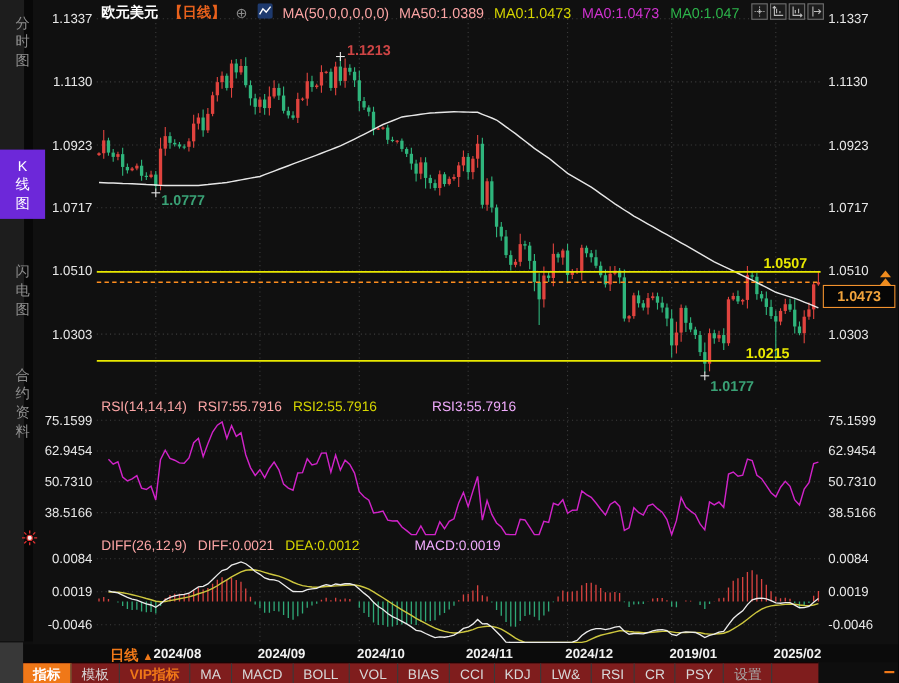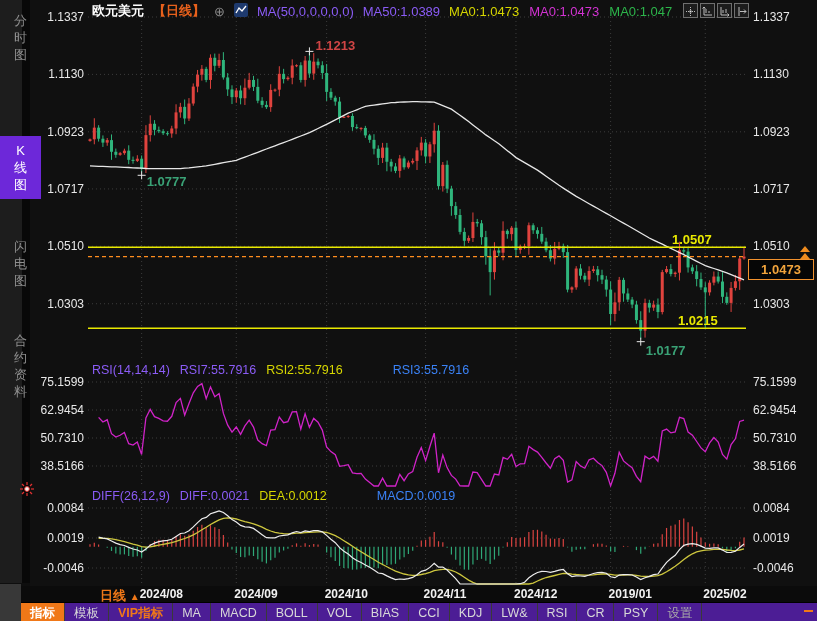--- a/index.html
+++ b/index.html
@@ -18,38 +18,38 @@
   .axis-lab{position:absolute;font-size:12px;color:#e8e8e8;line-height:14px;}
   .axis-lab.l{width:50px;text-align:right;}
   .hdr{position:absolute;left:62px;top:2px;font-size:13px;color:#e8e8e8;white-space:nowrap;}
   .hdr span{margin-right:9px;vertical-align:middle;}
   .sym{color:#ffffff;font-weight:bold;}
   .per{color:#e8611c;font-weight:bold;}
   .plus{color:#8a8a8a;margin-right:6px;}
   .miniic{display:inline-block;vertical-align:-3px;margin-right:5px;}
   .subhdr{position:absolute;font-size:12.5px;white-space:nowrap;color:#e8e8e8;}
   .subhdr span{margin-right:10px;}
-  .yel{color:#d6d600;} .mag{color:#3b82f6;padding-left:40px;} .wht{color:#8b5cf6;}
+  .yel{color:#d6d600;} .mag{color:#f0abfc;padding-left:40px;} .wht{color:#fca5a5;}
   .ann{position:absolute;font-size:13px;font-weight:bold;white-space:nowrap;}
   
   #tr-icons{position:absolute;left:683px;top:3px;display:flex;gap:2px;}
   .icbtn{width:13px;height:13px;background:#1c1c1c;border:1px solid #6f6f6f;cursor:pointer;}
   
   #ptag{position:absolute;left:748px;top:259px;width:64px;height:19px;background:#060606;
         border:1px solid #f2922e;color:#f2a43c;font-size:13px;font-weight:bold;
         text-align:center;line-height:19px;z-index:6;}
   #pmarker{position:absolute;left:800px;top:246px;z-index:6;}
   #pmarker .tri{width:0;height:0;border-left:5px solid transparent;border-right:5px solid transparent;
         border-bottom:6px solid #f08c1e;margin-bottom:1px;}
   
   #xrow{position:absolute;left:0;top:586px;width:817px;height:16px;background:#0b0b0b;z-index:4;}
   #period-lab{position:absolute;left:100px;top:1px;color:#f07818;font-weight:bold;font-size:13px;cursor:pointer;}
   .mon{position:absolute;top:1px;color:#f2f2f2;font-weight:bold;font-size:12px;white-space:nowrap;}
   
-  #toolbar{position:absolute;left:0;top:602px;width:817px;height:19px;background:#4c1d95;
+  #toolbar{position:absolute;left:0;top:602px;width:744px;height:19px;background:#7f1d1d;
            border-top:1px solid #000;display:flex;align-items:stretch;z-index:4;}
   #corner{position:absolute;left:0;top:584px;width:21px;height:37px;background:#383838;z-index:5;}
   .tbtn{padding:1px 9px 0 9px;font-size:12.5px;color:#d8d8d8;border-right:1px solid #3a3a3a;
         display:flex;align-items:center;cursor:pointer;white-space:nowrap;}
   .tbtn.selected{background:#f07818;color:#fff;font-weight:bold;}
   .tbtn.orange{color:#f07818;font-weight:bold;}
   .tbtn.dim{color:#a8a8a8;}
   #tb-dash{position:absolute;right:4px;top:610px;width:9px;height:2px;background:#f07818;z-index:6;}
   
   #wm{position:absolute;left:686px;top:558px;font-size:34px;color:#cfcfd4;letter-spacing:2px;
@@ -695,15 +695,15 @@
   <div id="corner"></div>
   <div id="tb-dash"></div>
 
 <div class="side-tab" style="top: 6px;"><span class="vtxt">分时图</span></div>
     <div class="side-tab sel" style="top: 136px;"><span class="vtxt">K线图</span></div>
     <div class="side-tab" style="top: 232px;"><span class="vtxt">闪电图</span></div>
     <div class="side-tab" style="top: 326px;"><span class="vtxt">合约资料</span></div>
     <div class="ann" style="left: 315.434px; top: 38.3852px; color: rgb(207, 69, 69);">1.1213</div>
     <div class="ann" style="left: 146.632px; top: 174.288px; color: rgb(58, 162, 118);">1.0777</div>
     <div class="ann" style="left: 645.737px; top: 342.668px; color: rgb(58, 162, 118);">1.0177</div>
-    <div class="ann" style="left: 672px; top: 232.159px; color: rgb(233, 233, 0);">1.0507</div>
+    <div class="ann" style="left: 694px; top: 232.159px; color: rgb(233, 233, 0);">1.0507</div>
     <div class="ann" style="left: 678px; top: 313.131px; color: rgb(233, 233, 0);">1.0215</div>
   </div>
 
 </body></html>

